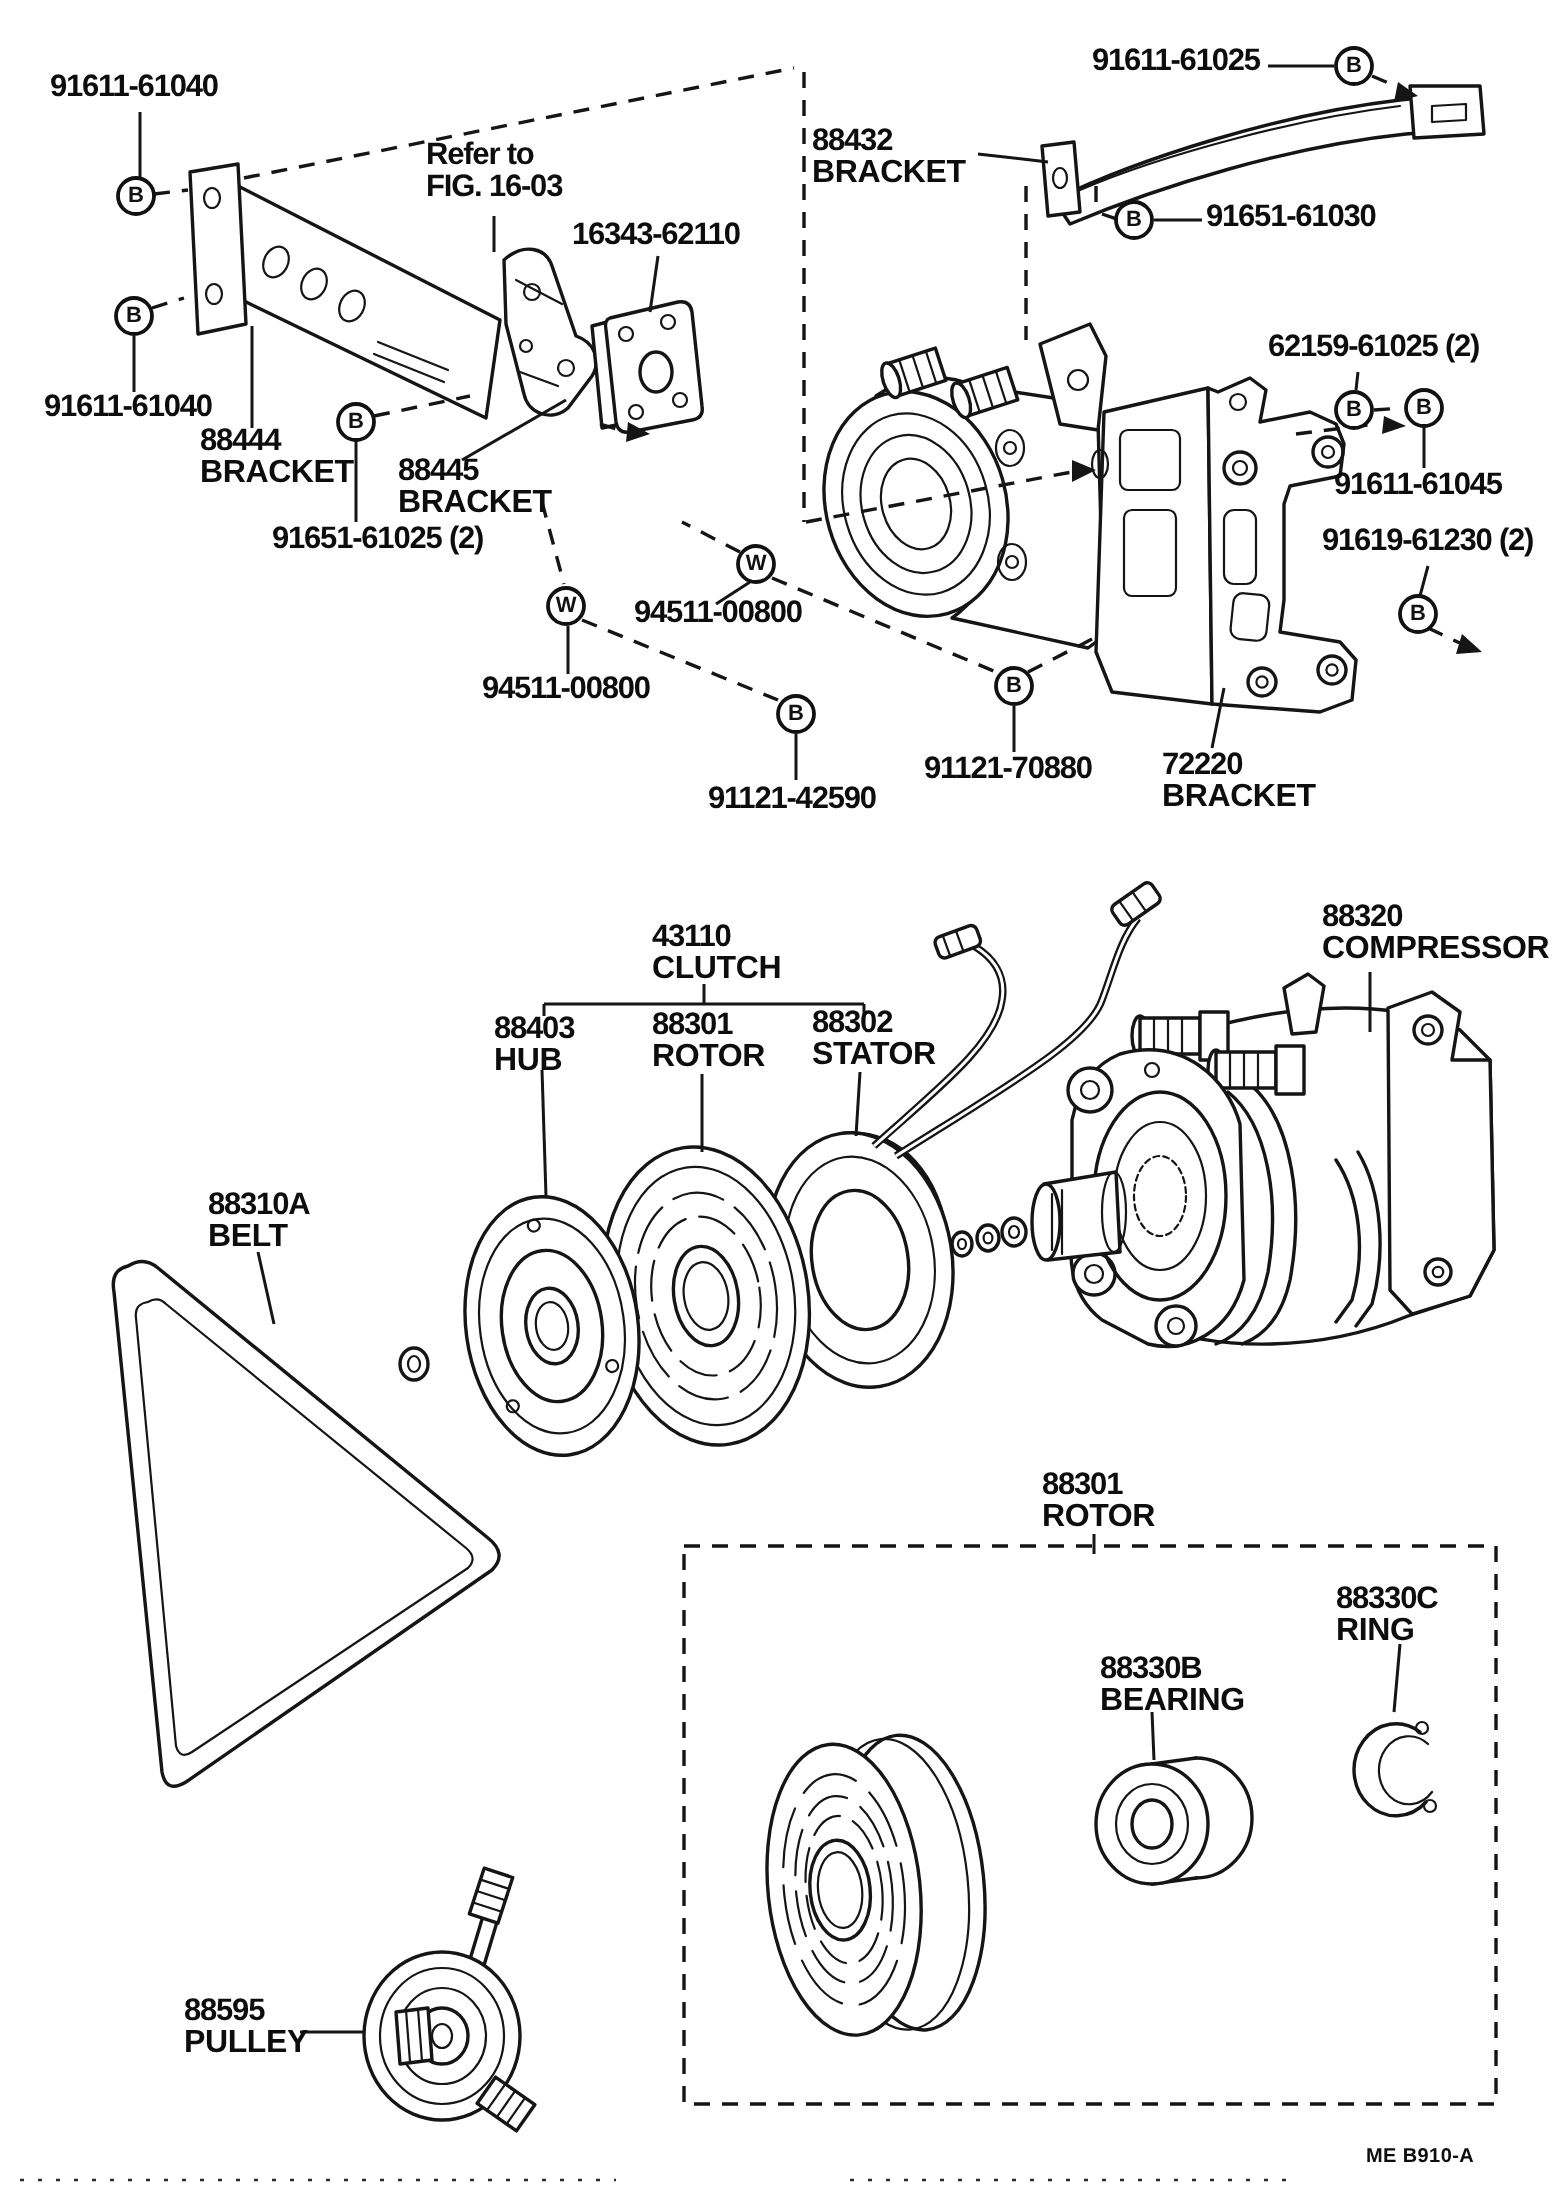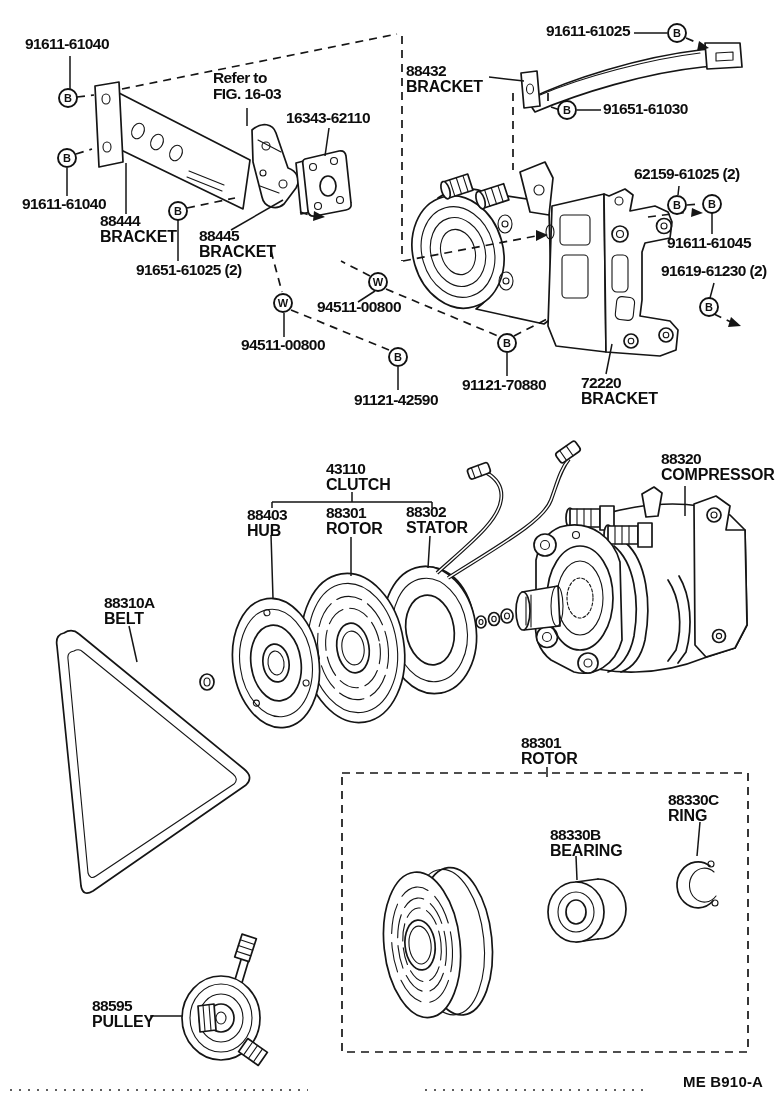--- a/index.html
+++ b/index.html
@@ -2,21 +2,21 @@
 <html><head>
 <meta charset="utf-8">
 <style>
   html,body{margin:0;padding:0;background:#e8e8e8;}
   #stage{position:relative;width:784px;height:1098px;background:#ffffff;overflow:hidden;
          font-family:"Liberation Sans",sans-serif;}
   #art{position:absolute;left:0;top:0;}
   .lbl{position:absolute;color:#0d0d0d;font-weight:bold;line-height:1.04;white-space:nowrap;}
   .lbl .num{font-size:15.5px;letter-spacing:-0.6px;}
   .lbl .sub{font-size:16px;letter-spacing:-0.2px;}
-  .lbl .code{font-size:15px;letter-spacing:0.2px;}
+  .lbl .code{font-size:10px;letter-spacing:0.2px;}
   
   .p{fill:#ffffff;stroke:#151515;stroke-width:1.7;stroke-linejoin:round;stroke-linecap:round;}
   .o{fill:none;stroke:#151515;stroke-width:1.7;stroke-linejoin:round;stroke-linecap:round;}
   .th{stroke-width:1.1;}
   .d{fill:none;stroke:#151515;stroke-width:1.7;stroke-dasharray:8 6;stroke-linecap:butt;}
   .l{fill:none;stroke:#151515;stroke-width:1.5;}
   .pg{fill:none;stroke:#2a2a2a;stroke-width:1.3;stroke-dasharray:2 7;}
   .w1{fill:none;stroke:#151515;stroke-width:3.8;}
   .w2{fill:none;stroke:#ffffff;stroke-width:1.5;}
   .sym{fill:#ffffff;stroke:#111;stroke-width:1.9;}

